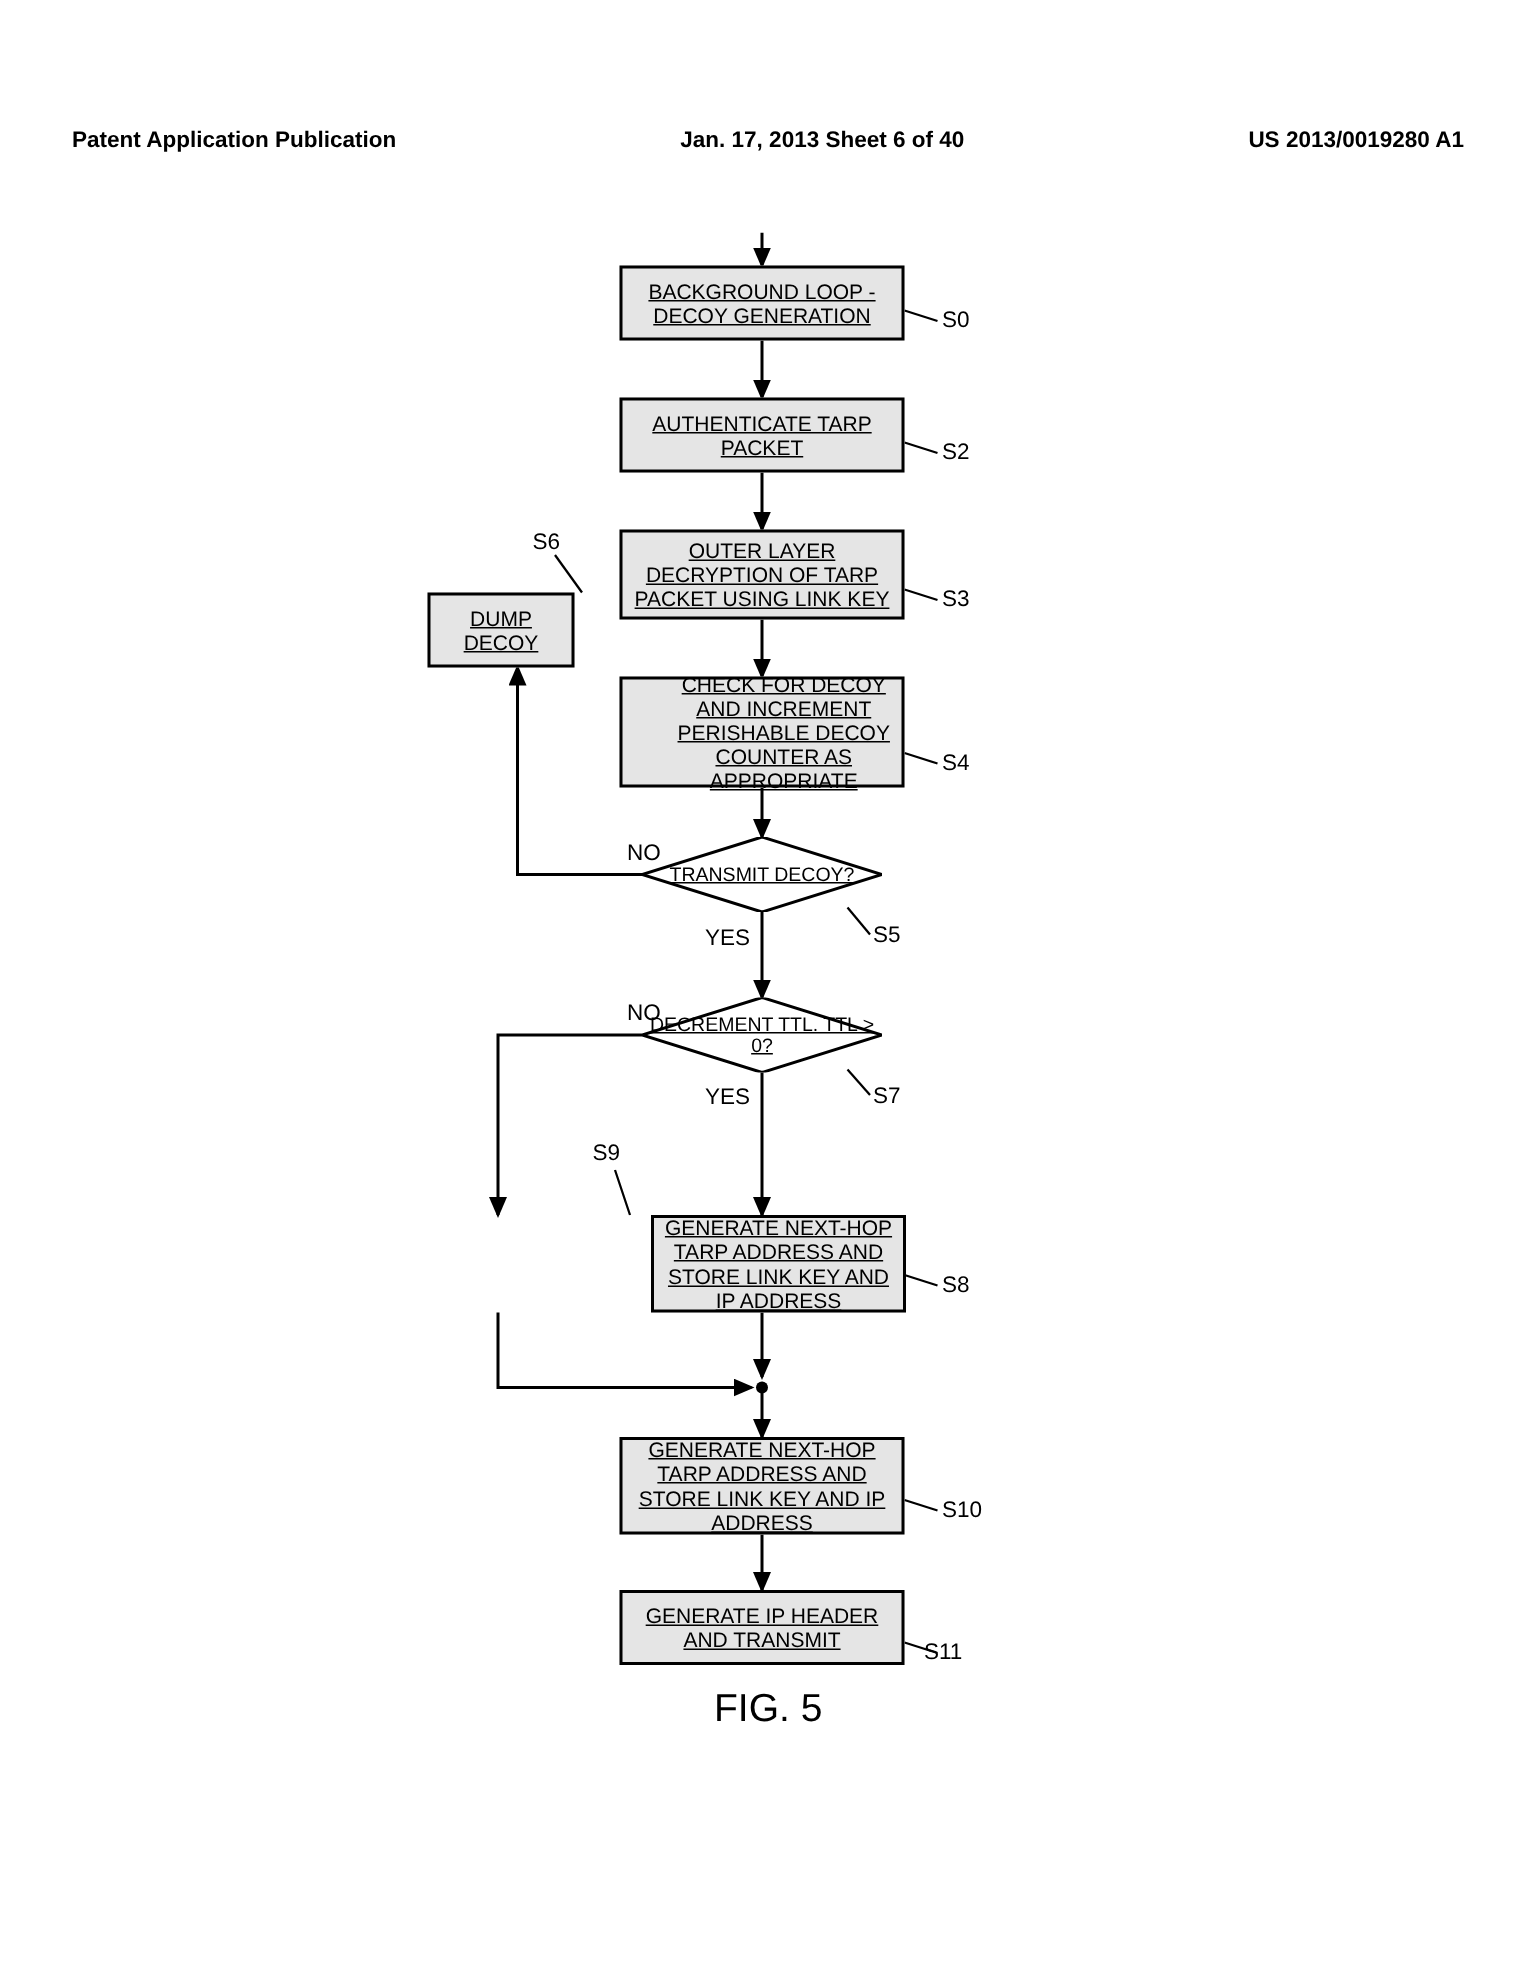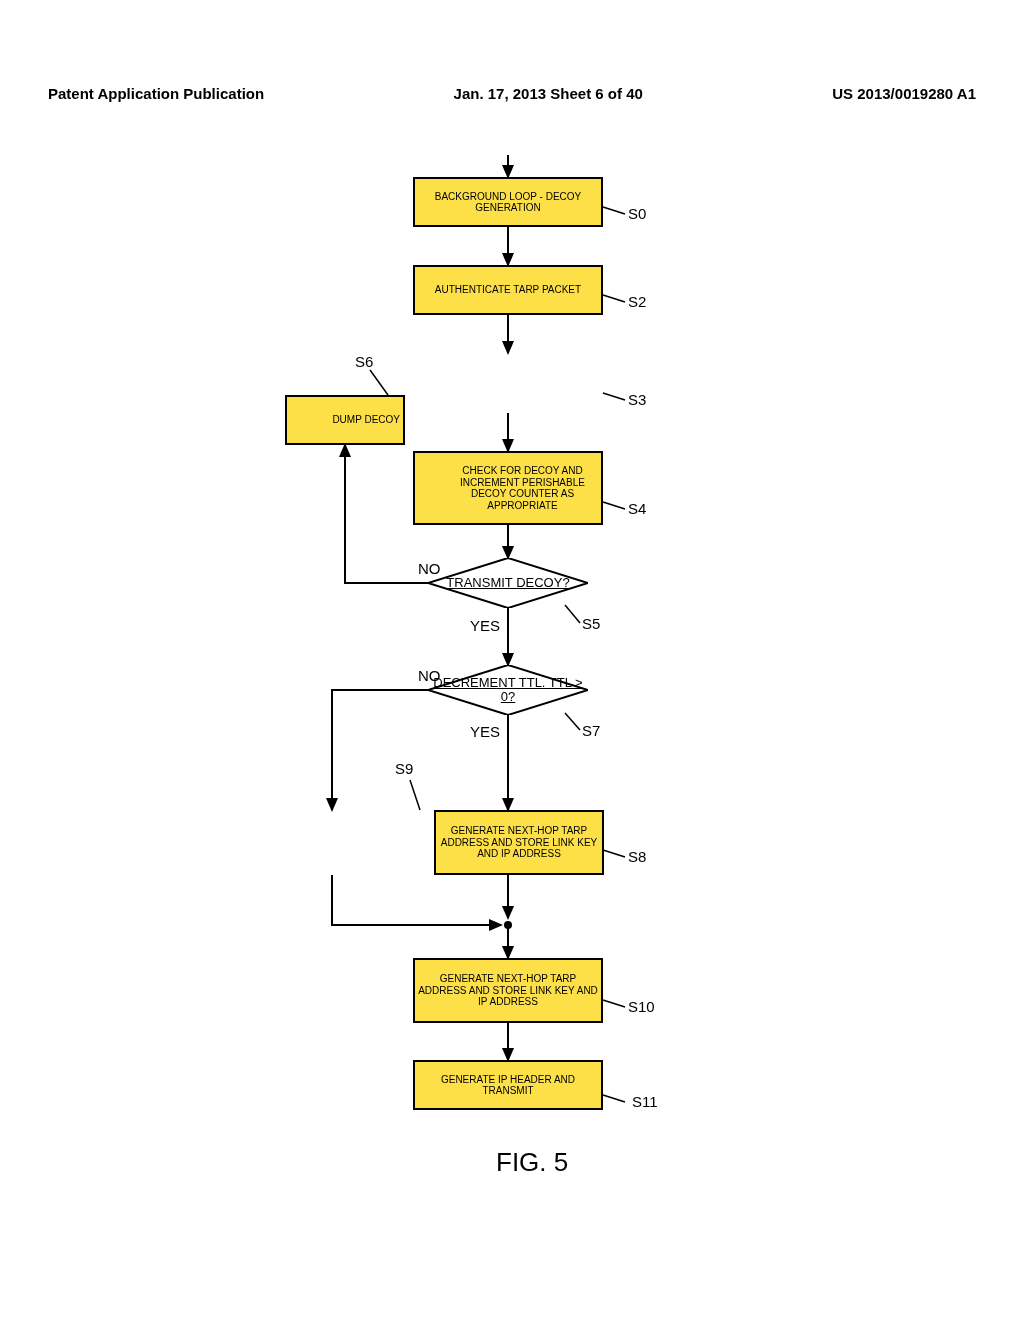--- a/index.html
+++ b/index.html
@@ -30,24 +30,25 @@
       width: 1024px;
       height: 1100px;
     }
     .box {
       position: absolute;
       border: 2px solid black;
       display: flex;
       align-items: center;
       justify-content: center;
       text-align: center;
-      font-size: 10px;
+      font-size: 14px;
       line-height: 1.15;
       padding: 3px;
-      background: #fde047;
+      background: #e5e5e5;
+      text-decoration: underline;
     }
     .diamond {
       position: absolute;
       width: 160px;
       height: 50px;
       display: flex;
       align-items: center;
       justify-content: center;
       text-align: center;
       font-size: 13px;
@@ -147,23 +148,26 @@
   <div class="box" style="left:413px; top:22px; width:190px; height:50px;">
     <span>BACKGROUND LOOP - DECOY GENERATION</span>
   </div>
   <div class="label" style="left:628px; top:50px;">S0</div>
 
   <div class="box" style="left:413px; top:110px; width:190px; height:50px;">
     <span>AUTHENTICATE TARP PACKET</span>
   </div>
   <div class="label" style="left:628px; top:138px;">S2</div>
 
+  <div class="box" style="left:413px; top:198px; width:190px; height:60px;">
+    <span>OUTER LAYER DECRYPTION OF TARP PACKET USING LINK KEY</span>
+  </div>
   <div class="label" style="left:628px; top:236px;">S3</div>
 
-  <div class="box" style="left:285px; top:240px; width:120px; height:50px;justify-content:flex-end;">
+  <div class="box" style="left:285px; top:240px; width:98px; height:50px;">
     <span>DUMP DECOY</span>
   </div>
   <div class="label" style="left:355px; top:198px;">S6</div>
 
   <div class="box" style="left:413px; top:296px; width:190px; height:74px;padding-left:32px;">
     <span>CHECK FOR DECOY AND INCREMENT PERISHABLE DECOY COUNTER AS APPROPRIATE</span>
   </div>
   <div class="label" style="left:628px; top:345px;">S4</div>
 
   <div class="diamond" style="left:428px; top:403px;">
@@ -194,17 +198,17 @@
   <div class="label" style="left:628px; top:693px;">S8</div>
 
   <div class="box" style="left:413px; top:803px; width:190px; height:65px;">
     <span>GENERATE NEXT-HOP TARP ADDRESS AND STORE LINK KEY AND IP ADDRESS</span>
   </div>
   <div class="label" style="left:628px; top:843px;">S10</div>
 
   <div class="box" style="left:413px; top:905px; width:190px; height:50px;">
     <span>GENERATE IP HEADER AND TRANSMIT</span>
   </div>
-  <div class="label" style="left:632px; top:938px;">S11</div>
-
-  <div class="fig-label" style="left:496px; top:968px;margin-top:24px;">FIG. 5</div>
+  <div class="label" style="left:616px; top:938px;">S11</div>
+
+  <div class="fig-label" style="left:476px; top:968px;">FIG. 5</div>
 
 </div>
 
 </body></html>

